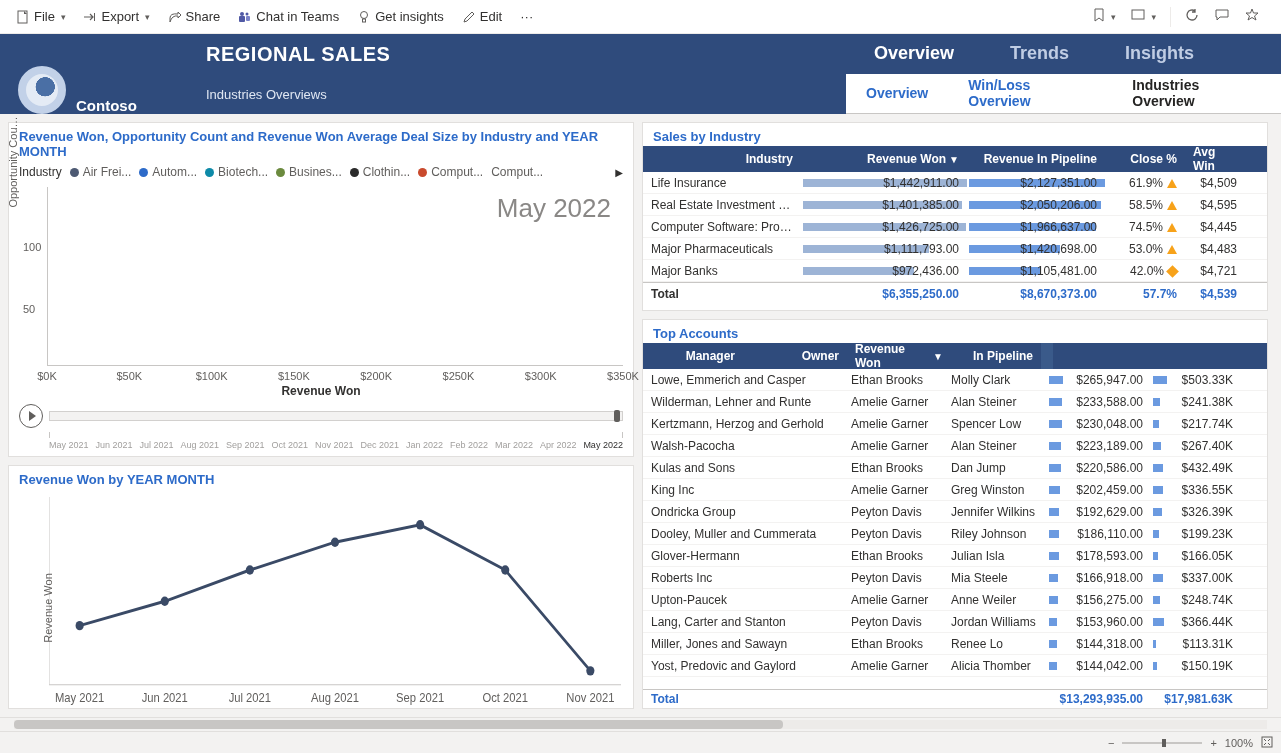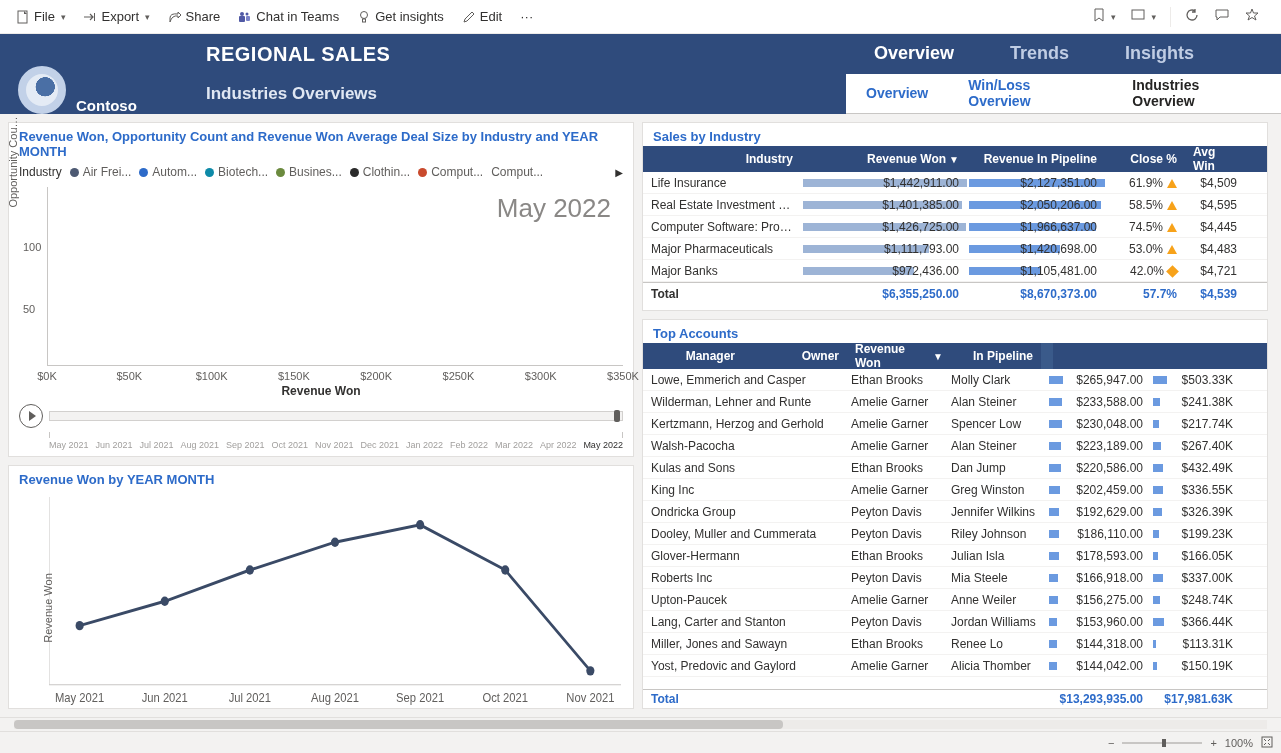--- a/index.html
+++ b/index.html
@@ -12,21 +12,21 @@
 .tb-spacer { flex: 1; }
 .tb-right { display: flex; align-items: center; gap: 4px; padding-right: 8px; }
 .tb-right .tb-item { padding: 4px 6px; }
 .vsep { width: 1px; height: 20px; background: #edebe9; margin: 0 4px; }
 
 .header { height: 80px; background: #2f4b7c; color: #fff; display: flex; }
 .logo-area { width: 192px; display: flex; align-items: flex-end; gap: 10px; padding-left: 18px; }
 .logo-ring { width: 48px; height: 48px; border-radius: 50%; border: 8px solid #c2d1e8; position: relative; background: radial-gradient(circle at 60% 40%, #4a6fa5 35%, #e4ebf5 36%); }
 .header-mid { flex: 1; display: flex; flex-direction: column; }
 .header-top { height: 50%; display: flex; align-items: center; padding: 0 14px; font-weight: 600; font-size: 20px; letter-spacing: 0.5px; }
-.header-bot { height: 50%; display: flex; align-items: center; padding: 0 14px; font-size: 17px; font-weight: 700; color: #e0e7f3; }
+.header-bot { height: 50%; display: flex; align-items: center; padding: 0 14px; font-size: 13px; font-weight: 400; color: #e0e7f3; }
 .nav-top { display: flex; }
 .nav-top-item { padding: 0 28px; display: flex; align-items: center; font-size: 18px; font-weight: 600; color: #c0cde4; cursor: pointer; }
 .nav-top-item.active { color: #fff; font-weight: 700; }
 .nav-sub { background: #fff; display: flex; border-bottom: 1px solid #c8c6c4; }
 .nav-sub-item { padding: 0 20px; display: flex; align-items: center; font-size: 14px; font-weight: 600; color: #2d6bc9; cursor: pointer; }
 .nav-sub-item.active { color: #252423; }
 .header-right { display: flex; flex-direction: column; width: 435px; }
 
 .content { padding: 8px; display: flex; gap: 8px; height: 603px; }
 .left-col { width: 626px; display: flex; flex-direction: column; gap: 8px; }

